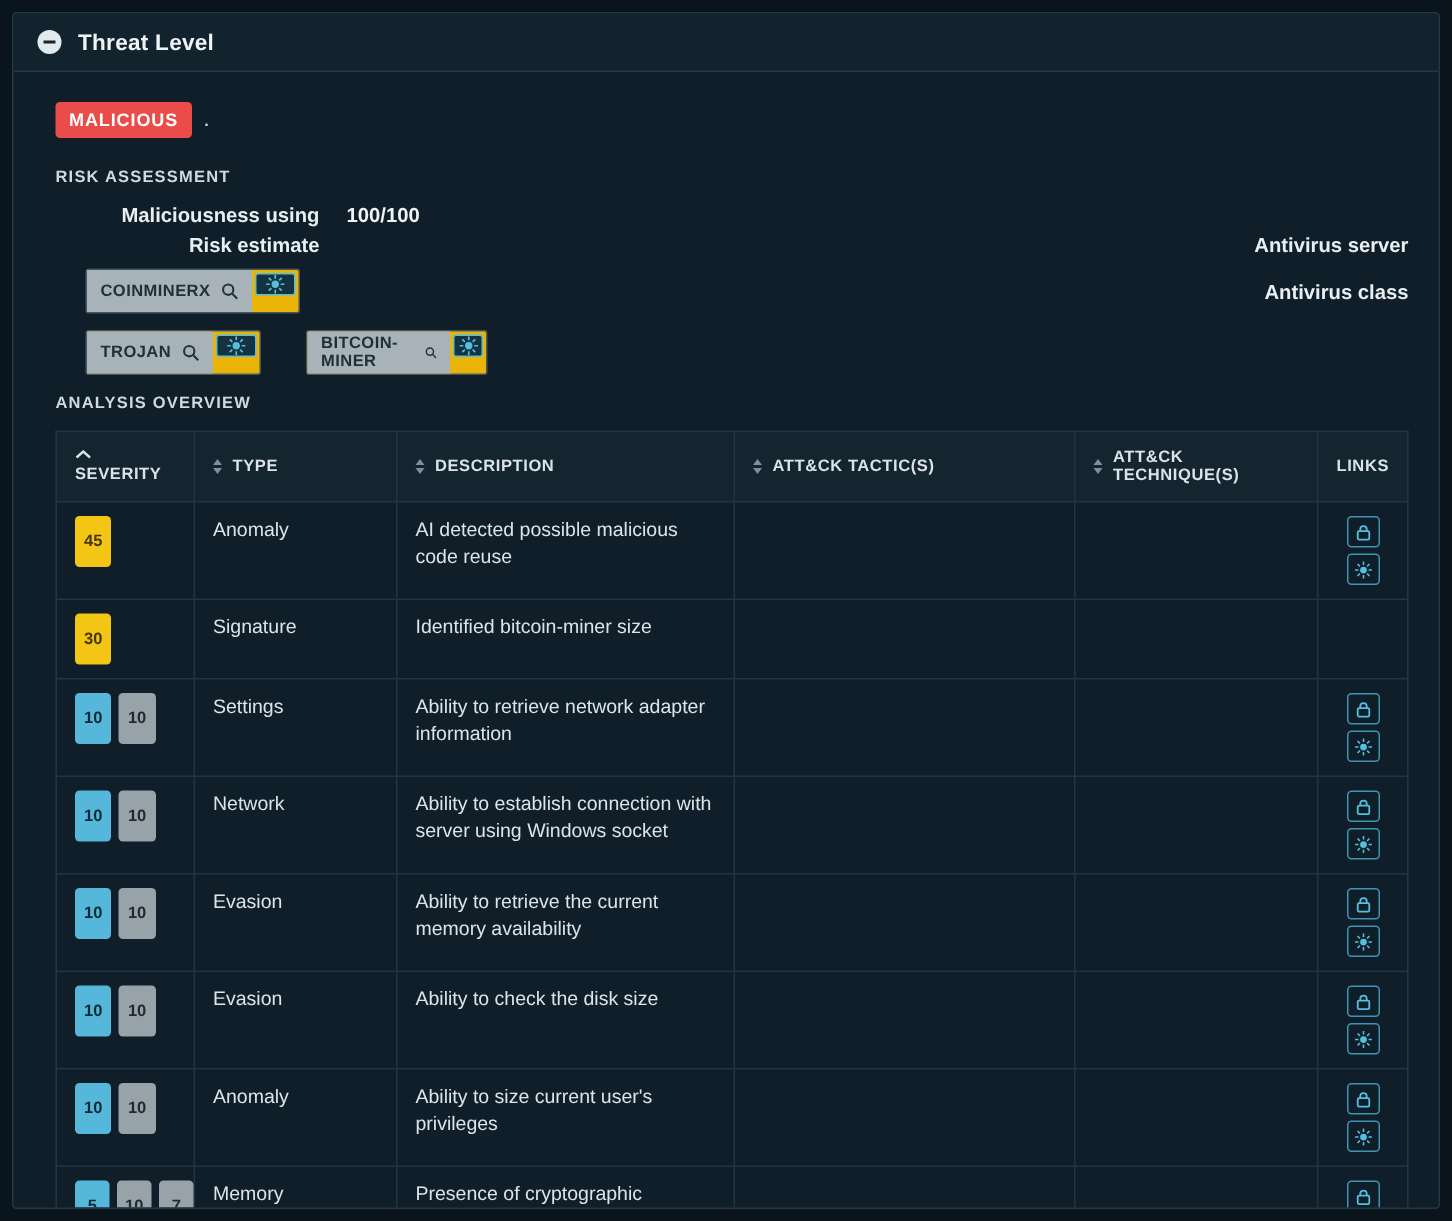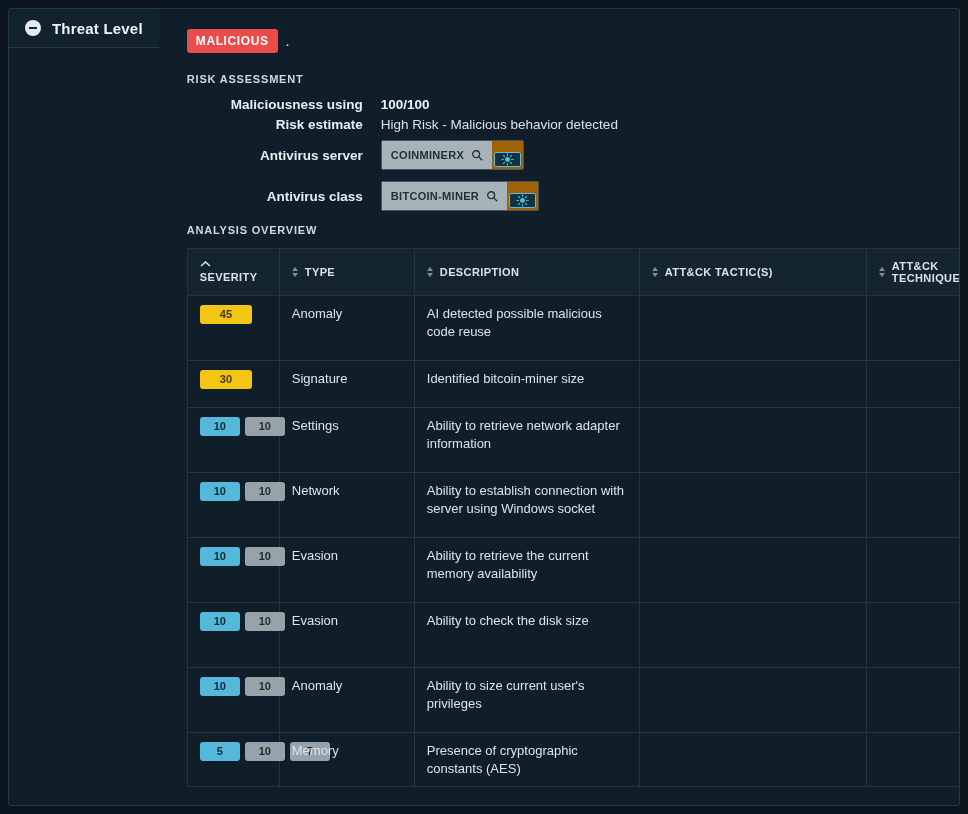--- a/index.html
+++ b/index.html
@@ -28,21 +28,21 @@
     color:var(--text-primary);
     overflow:hidden;
   }
   .page{width:968px;height:814px;padding:8px}
   .panel{
     width:100%;height:100%;
     background:var(--panel-bg);
     border:1px solid var(--border);
     border-radius:3px;
     overflow:hidden;
-    display:flex;flex-direction:row;
+    display:flex;flex-direction:column;
   }
   .panel-header{
     flex:0 0 auto;
     display:flex;align-items:center;gap:11px;
     padding:0 16px;height:39px;
     background:var(--header-bg);
     border-bottom:1px solid var(--border);
   }
   .collapse-icon{
     width:16px;height:16px;border-radius:50%;
@@ -69,23 +69,24 @@
   }
   .kv-grid{
     display:grid;grid-template-columns:176px 1fr;
     column-gap:18px;row-gap:5px;align-items:center;
   }
   .kv-label{font-size:13.5px;font-weight:700;color:#e8eef1;text-align:right}
   .kv-value{font-size:13.5px;color:#dbe2e7}
   .kv-value.bold{font-weight:700;color:#eef3f5}
   .kv-tags{display:flex;gap:10px;margin:3px 0}
   .av-tag{
-    display:inline-flex;align-items:flex-end;
-    border:1px solid #46565f;border-radius:2px;background:#a16207;
+    display:inline-flex;align-items:flex-start;
+    border:1px solid #46565f;border-radius:2px;background:#eab308;
     cursor:pointer;
+    margin-left:20px;
   }
   .av-tag .tag-label{
     display:flex;align-items:center;gap:7px;
     background:var(--tag-gray);color:#20303a;
     font-size:11px;font-weight:700;letter-spacing:.3px;
     padding:0 9px;min-height:28px;
   }
   .av-tag .virus-btn{
     width:27px;margin:2px;border:1px solid var(--icon-cyan);
     border-radius:2px;background:#143240;
@@ -108,21 +109,21 @@
   .th-stack{display:flex;flex-direction:column;gap:4px;align-items:flex-start}
   .sort{display:inline-flex;flex-direction:column;gap:2px}
   .sort .tri-up{width:0;height:0;border-left:3.5px solid transparent;border-right:3.5px solid transparent;border-bottom:4.5px solid #7f909b}
   .sort .tri-down{width:0;height:0;border-left:3.5px solid transparent;border-right:3.5px solid transparent;border-top:4.5px solid #7f909b}
   table.analysis tbody td{
     padding:9px 12px;color:#dde4e8;vertical-align:top;height:47px;line-height:1.35;
   }
   td.c-sev,td.c-links{vertical-align:middle}
   .sev-badges{display:flex;align-items:center;gap:5px}
   .badge{
-    min-width:23px;height:19px;padding:0 20px;border-radius:3px;
+    min-width:23px;height:34px;padding:0 6px;border-radius:3px;
     display:inline-flex;align-items:center;justify-content:center;
     font-size:11px;font-weight:700;
   }
   .b-yellow{background:var(--severity-yellow);color:#453501}
   .b-blue{background:var(--severity-blue);color:#0c2a36}
   .b-gray{background:var(--severity-gray);color:#1f2a30}
   .links-stack{display:flex;flex-direction:column;align-items:center;gap:4px}
   .link-btn{
     width:22px;height:21px;border:1px solid #3f93b4;border-radius:3px;
     display:flex;align-items:center;justify-content:center;cursor:pointer;
@@ -149,21 +150,20 @@
         <span>.</span>
       </div>
 
       <div class="section-heading">RISK ASSESSMENT</div>
 
       <div class="kv-grid">
         <div class="kv-label">Maliciousness using</div>
         <div class="kv-value bold">100/100</div>
 
         <div class="kv-label">Risk estimate</div>
-        <div class="kv-value">High Risk - Malicious behavior detected</div>
 
         <div class="kv-label">Antivirus server</div>
         <div class="kv-value kv-tags">
           <span class="av-tag">
             <span class="tag-label">
               <span>COINMINERX</span>
               <svg viewBox="0 0 14 14" width="12" height="12">
                   <circle cx="6" cy="6" r="4" fill="none" stroke="#233239" stroke-width="1.6"></circle>
                   <line x1="9.2" y1="9.2" x2="13" y2="13" stroke="#233239" stroke-width="1.6"></line>
                 </svg>
@@ -181,20 +181,42 @@
                   <line x1="2.7" y1="13.3" x2="4.8" y2="11.2"></line>
                 </svg>
             </span>
           </span>
         </div>
 
         <div class="kv-label">Antivirus class</div>
         <div class="kv-value kv-tags">
           <span class="av-tag">
             <span class="tag-label">
+              <span>TROJAN</span>
+              <svg viewBox="0 0 14 14" width="12" height="12">
+                  <circle cx="6" cy="6" r="4" fill="none" stroke="#233239" stroke-width="1.6"></circle>
+                  <line x1="9.2" y1="9.2" x2="13" y2="13" stroke="#233239" stroke-width="1.6"></line>
+                </svg>
+            </span>
+            <span class="virus-btn">
+              <svg viewBox="0 0 16 16" width="13" height="13" stroke="#55bfe0" fill="none" stroke-width="1.4">
+                  <circle cx="8" cy="8" r="3" fill="#55bfe0" stroke="none"></circle>
+                  <line x1="8" y1="0.5" x2="8" y2="3.5"></line>
+                  <line x1="8" y1="12.5" x2="8" y2="15.5"></line>
+                  <line x1="0.5" y1="8" x2="3.5" y2="8"></line>
+                  <line x1="12.5" y1="8" x2="15.5" y2="8"></line>
+                  <line x1="2.7" y1="2.7" x2="4.8" y2="4.8"></line>
+                  <line x1="11.2" y1="11.2" x2="13.3" y2="13.3"></line>
+                  <line x1="13.3" y1="2.7" x2="11.2" y2="4.8"></line>
+                  <line x1="2.7" y1="13.3" x2="4.8" y2="11.2"></line>
+                </svg>
+            </span>
+          </span>
+          <span class="av-tag">
+            <span class="tag-label">
               <span>BITCOIN-MINER</span>
               <svg viewBox="0 0 14 14" width="12" height="12">
                   <circle cx="6" cy="6" r="4" fill="none" stroke="#233239" stroke-width="1.6"></circle>
                   <line x1="9.2" y1="9.2" x2="13" y2="13" stroke="#233239" stroke-width="1.6"></line>
                 </svg>
             </span>
             <span class="virus-btn">
               <svg viewBox="0 0 16 16" width="13" height="13" stroke="#55bfe0" fill="none" stroke-width="1.4">
                   <circle cx="8" cy="8" r="3" fill="#55bfe0" stroke="none"></circle>
                   <line x1="8" y1="0.5" x2="8" y2="3.5"></line>

